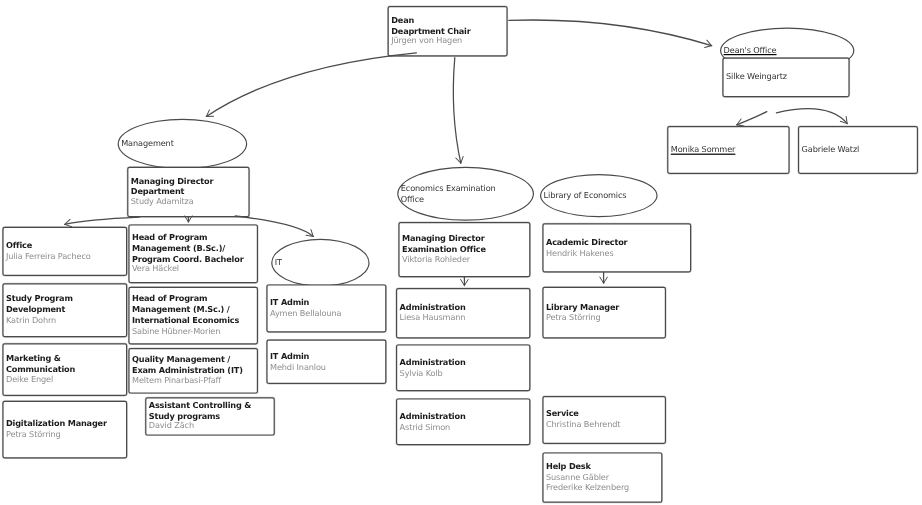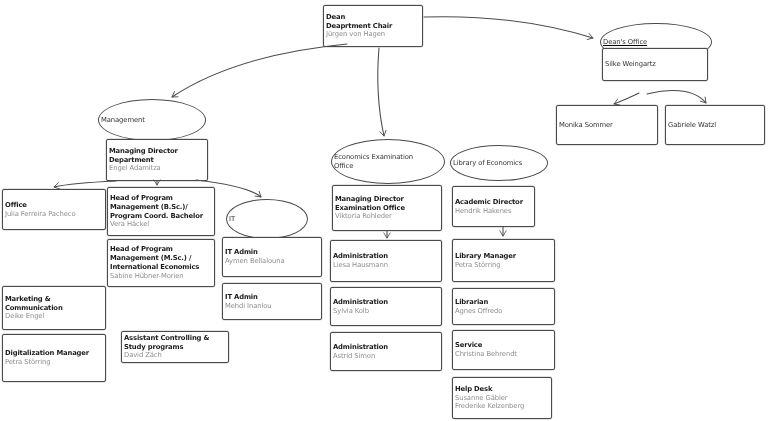--- a/index.html
+++ b/index.html
@@ -58,37 +58,42 @@
       <div class="ln title">Dean</div>
       <div class="ln title">Deaprtment Chair</div>
       <div class="ln name">Jürgen von Hagen</div>
     </div>
     <div class="node ellipse" style="left: 600px; top: 23px; width: 112px; height: 38px; text-decoration: underline;">
       <div class="ln plain">Dean's Office</div>
     </div>
     <div class="node box" style="left: 602px; top: 48px; width: 106px; height: 33px;">
       <div class="ln plain">Silke Weingartz</div>
     </div>
-    <div class="node box" style="left: 556px; top: 105px; width: 102px; height: 40px;">
+    <div class="node box" style="left: 556px; top: 105px; width: 102px; height: 40px; text-decoration: underline;">
       <div class="ln plain">Monika Sommer</div>
     </div>
     <div class="node box" style="left: 665px; top: 105px; width: 100px; height: 40px;">
       <div class="ln plain">Gabriele Watzl</div>
     </div>
     <div class="node ellipse" style="left: 98px; top: 99px; width: 108px; height: 42px;">
       <div class="ln plain">Management</div>
     </div>
     <div class="node box" style="left: 106px; top: 139px; width: 102px; height: 42px;">
       <div class="ln title">Managing Director</div>
       <div class="ln title">Department</div>
-      <div class="ln name">Engel Adamitza</div>
+      <div class="ln name">Study Adamitza</div>
     </div>
     <div class="node box" style="left: 2px; top: 189px; width: 104px; height: 41px;">
       <div class="ln title">Office</div>
       <div class="ln name">Julia Ferreira Pacheco</div>
+    </div>
+    <div class="node box" style="left: 2px; top: 236px; width: 104px; height: 45px;">
+      <div class="ln title">Study Program</div>
+      <div class="ln title">Development</div>
+      <div class="ln name">Katrin Dohrn</div>
     </div>
     <div class="node box" style="left: 2px; top: 286px; width: 104px; height: 44px;">
       <div class="ln title">Marketing &amp;</div>
       <div class="ln title">Communication</div>
       <div class="ln name">Deike Engel</div>
     </div>
     <div class="node box" style="left: 2px; top: 334px; width: 104px; height: 48px;">
       <div class="ln title">Digitalization Manager</div>
       <div class="ln name">Petra Störring</div>
     </div>
@@ -96,20 +101,25 @@
       <div class="ln title">Head of Program</div>
       <div class="ln title">Management (B.Sc.)/</div>
       <div class="ln title">Program Coord. Bachelor</div>
       <div class="ln name">Vera Häckel</div>
     </div>
     <div class="node box" style="left: 107px; top: 239px; width: 108px; height: 48px;">
       <div class="ln title">Head of Program</div>
       <div class="ln title">Management (M.Sc.) /</div>
       <div class="ln title">International Economics</div>
       <div class="ln name">Sabine Hübner-Morien</div>
+    </div>
+    <div class="node box" style="left: 107px; top: 290px; width: 108px; height: 38px;">
+      <div class="ln title">Quality Management /</div>
+      <div class="ln title">Exam Administration (IT)</div>
+      <div class="ln name">Meltem Pinarbasi-Pfaff</div>
     </div>
     <div class="node box" style="left: 121px; top: 331px; width: 108px; height: 32px;">
       <div class="ln title">Assistant Controlling &amp;</div>
       <div class="ln title">Study programs</div>
       <div class="ln name">David Zäch</div>
     </div>
     <div class="node ellipse" style="left: 226px; top: 199px; width: 82px; height: 40px;">
       <div class="ln plain">IT</div>
     </div>
     <div class="node box" style="left: 222px; top: 237px; width: 100px; height: 40px;">
@@ -137,31 +147,27 @@
       <div class="ln title">Administration</div>
       <div class="ln name">Sylvia Kolb</div>
     </div>
     <div class="node box" style="left: 330px; top: 332px; width: 112px; height: 39px;">
       <div class="ln title">Administration</div>
       <div class="ln name">Astrid Simon</div>
     </div>
     <div class="node ellipse" style="left: 450px; top: 145px; width: 98px; height: 36px;">
       <div class="ln plain">Library of Economics</div>
     </div>
-    <div class="node box" style="left: 452px; top: 186px; width: 83px; height: 41px;">
+    <div class="node box" style="left: 452px; top: 186px; width: 124px; height: 41px;">
       <div class="ln title">Academic Director</div>
       <div class="ln name">Hendrik Hakenes</div>
     </div>
     <div class="node box" style="left: 452px; top: 239px; width: 103px; height: 43px;">
       <div class="ln title">Library Manager</div>
       <div class="ln name">Petra Störring</div>
-    </div>
-    <div class="node box" style="left: 452px; top: 288px; width: 103px; height: 37px;">
-      <div class="ln title">Librarian</div>
-      <div class="ln name">Agnes Offredo</div>
     </div>
     <div class="node box" style="left: 452px; top: 330px; width: 103px; height: 40px;">
       <div class="ln title">Service</div>
       <div class="ln name">Christina Behrendt</div>
     </div>
     <div class="node box" style="left: 452px; top: 377px; width: 100px; height: 42px;">
       <div class="ln title">Help Desk</div>
       <div class="ln name">Susanne Gäbler</div>
       <div class="ln name">Frederike Kelzenberg</div>
     </div>

